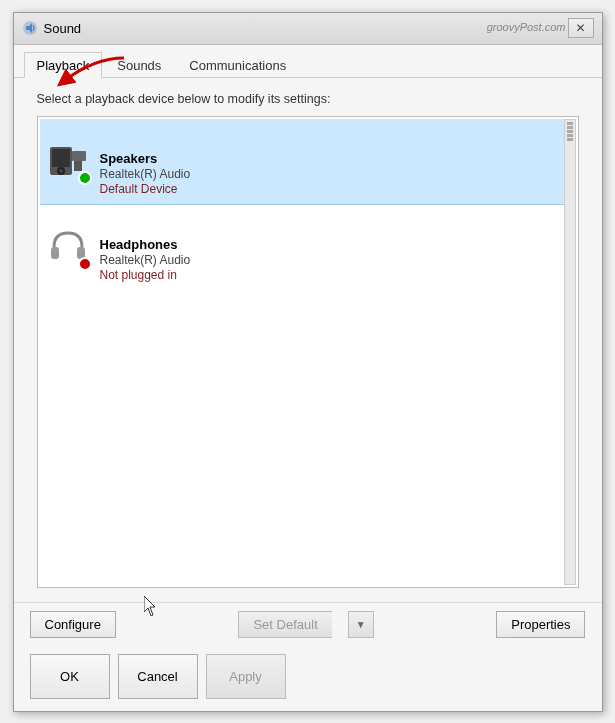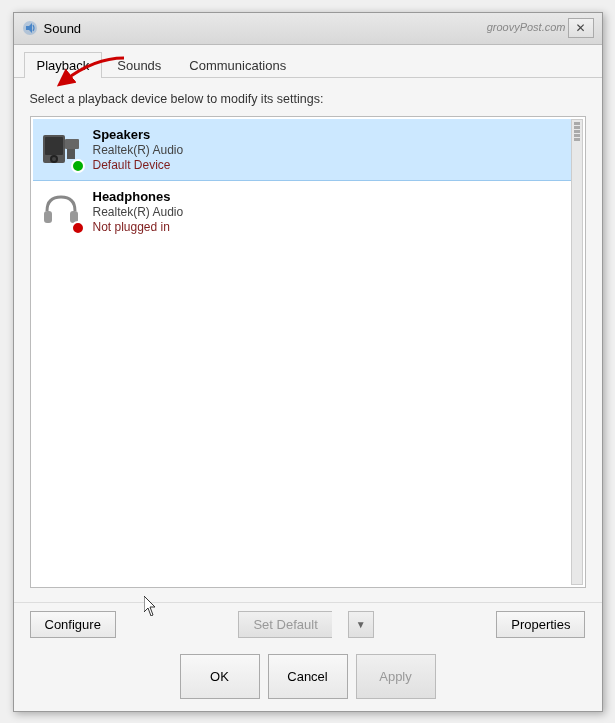--- a/index.html
+++ b/index.html
@@ -81,21 +81,21 @@
     }
     .tab.active {
       background: #f5f5f5;
       border-color: #ccc;
       border-bottom-color: #f5f5f5;
       color: #000;
       z-index: 2;
     }
     .content {
       flex: 1;
-      padding: 14px 16px;
+      padding: 14px 23px;
       display: flex;
       flex-direction: column;
       overflow: hidden;
     }
     .instruction {
       font-size: 12.5px;
       color: #333;
       margin-bottom: 10px;
     }
     .device-list {
@@ -142,20 +142,21 @@
     .status-badge.green {
       background: #00b000;
     }
     .status-badge.red {
       background: #cc0000;
     }
     .device-info {
       display: flex;
       flex-direction: column;
       gap: 1px;
+      margin-top: 24px;
     }
     .device-name {
       font-size: 13px;
       font-weight: 600;
       color: #000;
     }
     .device-driver {
       font-size: 12px;
       color: #444;
     }
@@ -227,21 +228,20 @@
       padding: 5px 14px;
       background: linear-gradient(to bottom, #f8f8f8, #e8e8e8);
       border: 1px solid #aaa;
       cursor: pointer;
       font-size: 13px;
       color: #000;
     }
     .footer-buttons {
       padding: 8px 16px 12px 16px;
       display: flex;
-      justify-content: center;
       gap: 8px;
       flex-shrink: 0;
     }
     .btn-ok {
       padding: 6px 28px;
       background: linear-gradient(to bottom, #f8f8f8, #e8e8e8);
       border: 1px solid #aaa;
       cursor: pointer;
       font-size: 13px;
       color: #000;

